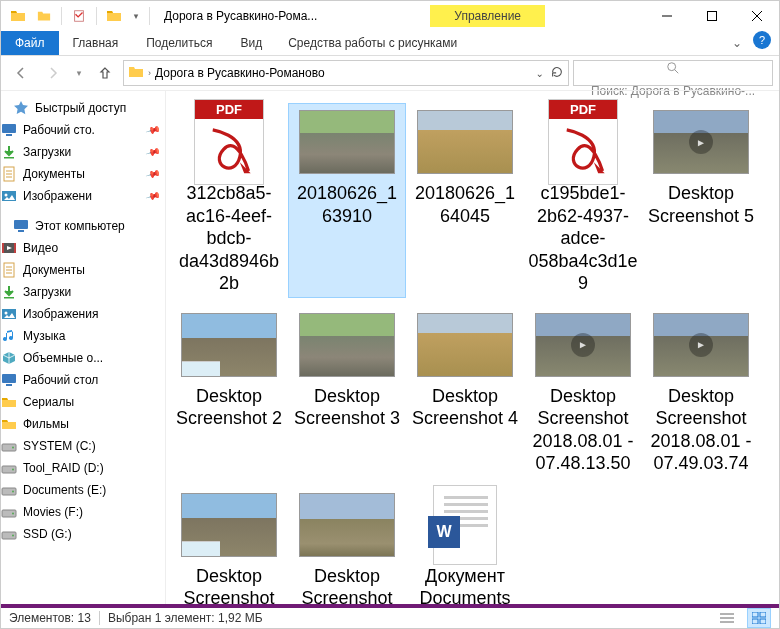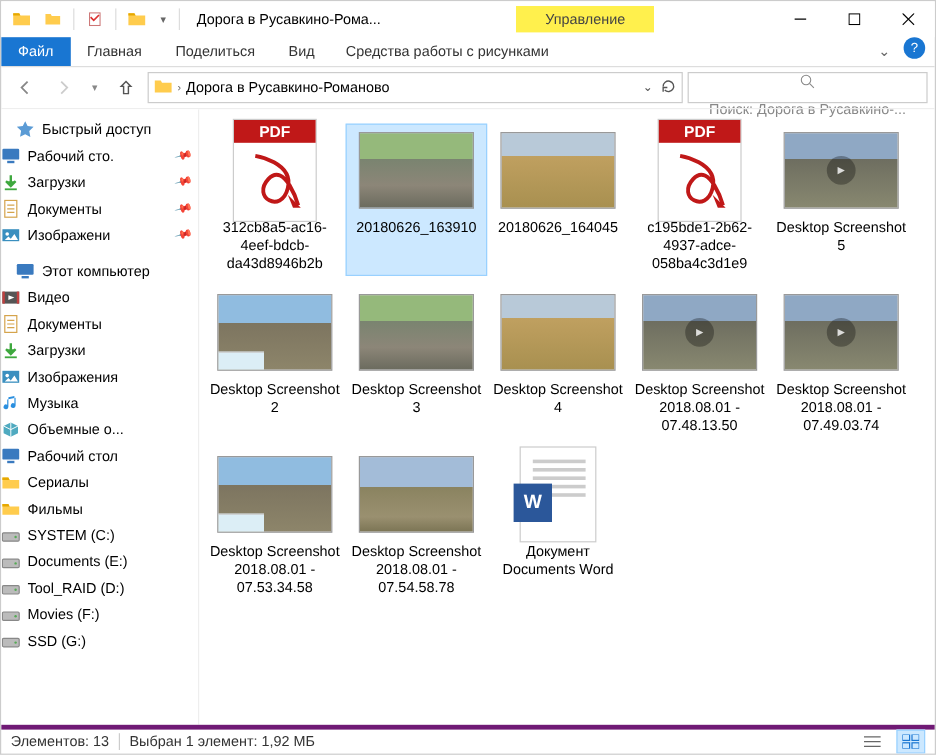--- a/index.html
+++ b/index.html
@@ -54,21 +54,21 @@
   .item { width:118px; margin:4px 0; display:flex; flex-direction:column; align-items:center; text-align:center; padding:2px; border:1px solid transparent; }
   .item.selected { background:#cce8ff; border-color:#99d1ff; }
   .thumb { width:96px; height:72px; display:flex; align-items:center; justify-content:center; margin-bottom:4px; }
   .thumb-photo { width:96px; height:64px; border:1px solid #999; background:linear-gradient(to bottom,#95b97b 0%,#95b97b 35%,#7a8470 35%,#8c8678 70%,#6b6b5e 100%); position:relative; }
   .thumb-photo2 { background:linear-gradient(to bottom,#a3bcd8 0%,#a3bcd8 40%,#8a8360 40%,#9a9070 80%,#7c7555 100%); }
   .thumb-photo3 { background:linear-gradient(to bottom,#b8c9d8 0%,#b8c9d8 30%,#c0a060 30%,#a89050 100%); }
   .thumb-photo4 { background:linear-gradient(to bottom,#8fa8c4 0%,#8fa8c4 35%,#6e6e60 35%,#888870 100%); position:relative; }
   .thumb-photo4::after { content:"►"; position:absolute; left:50%; top:50%; transform:translate(-50%,-50%); color:rgba(255,255,255,0.8); background:rgba(0,0,0,0.3); width:24px; height:24px; border-radius:50%; display:flex; align-items:center; justify-content:center; font-size:10px; }
   .thumb-roadmap { background:linear-gradient(to bottom,#90bce0 0%,#90bce0 38%,#7d7560 38%,#8d856a 100%); position:relative; }
   .thumb-roadmap::before { content:""; position:absolute; left:0; bottom:0; width:38px; height:14px; background:#dceef6; border-top:1px solid #ccc; }
-  .item-label { font-size:12px; line-height:1.25; max-width:110px; word-wrap:break-word; }
+  .item-label { font-size:18px; line-height:1.25; max-width:110px; word-wrap:break-word; }
   .item.selected .item-label { color:#000; }
   
   
   .status { height:24px; border-top:4px solid #701a75; display:flex; align-items:center; padding:0 8px; font-size:12px; color:#333; gap:8px; }
   .status-sep { width:1px; height:14px; background:#ccc; }
   .status-spacer { flex:1; }
   .view-btn { width:24px; height:20px; display:flex; align-items:center; justify-content:center; border:1px solid transparent; }
   .view-btn.active { background:#cce8ff; border-color:#99d1ff; }
   
   
@@ -342,30 +342,30 @@
           </span>
           <span class="sb-label">SYSTEM (C:)</span>
         </div>
         <div class="sb-item">
           <span class="sb-ico">
             <svg width="16" height="16" viewBox="0 0 16 16">
               <rect x="1" y="6" width="14" height="7" rx="1" fill="#bbb" stroke="#888"></rect>
               <circle cx="12" cy="9.5" r="1" fill="#5a5"></circle>
             </svg>
           </span>
-          <span class="sb-label">Documents (E:)</span>
+          <span class="sb-label">Tool_RAID (D:)</span>
         </div>
         <div class="sb-item">
           <span class="sb-ico">
             <svg width="16" height="16" viewBox="0 0 16 16">
               <rect x="1" y="6" width="14" height="7" rx="1" fill="#bbb" stroke="#888"></rect>
               <circle cx="12" cy="9.5" r="1" fill="#5a5"></circle>
             </svg>
           </span>
-          <span class="sb-label">Tool_RAID (D:)</span>
+          <span class="sb-label">Documents (E:)</span>
         </div>
         <div class="sb-item">
           <span class="sb-ico">
             <svg width="16" height="16" viewBox="0 0 16 16">
               <rect x="1" y="6" width="14" height="7" rx="1" fill="#bbb" stroke="#888"></rect>
               <circle cx="12" cy="9.5" r="1" fill="#5a5"></circle>
             </svg>
           </span>
           <span class="sb-label">Movies (F:)</span>
         </div>

